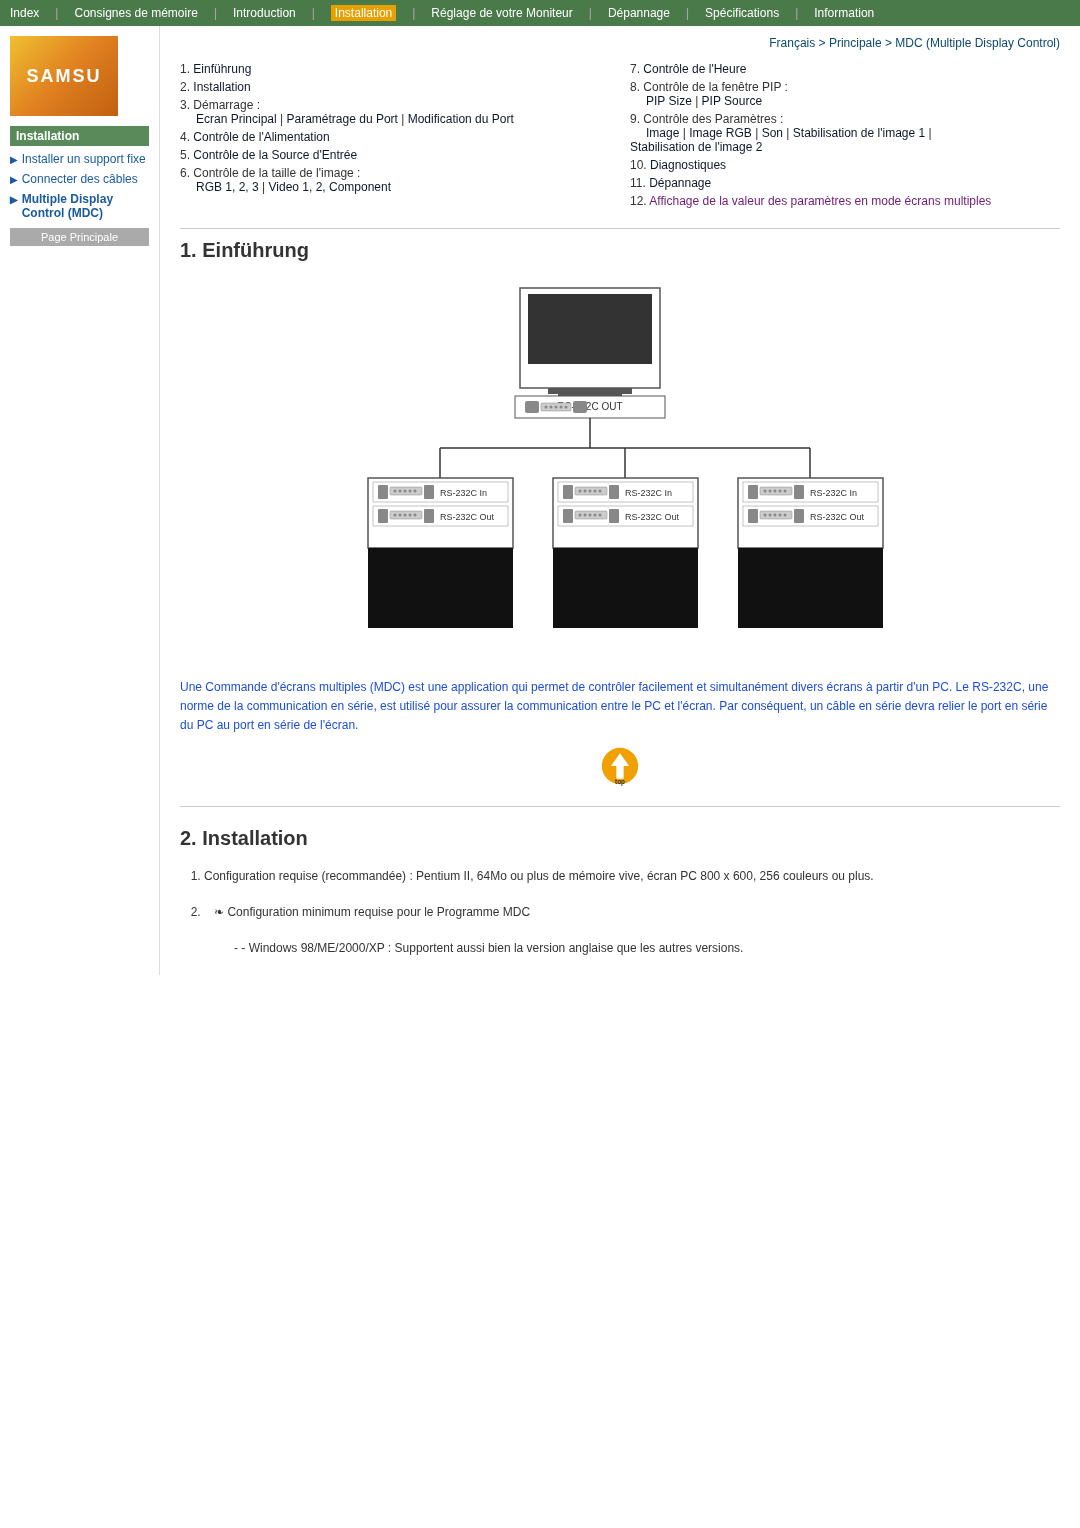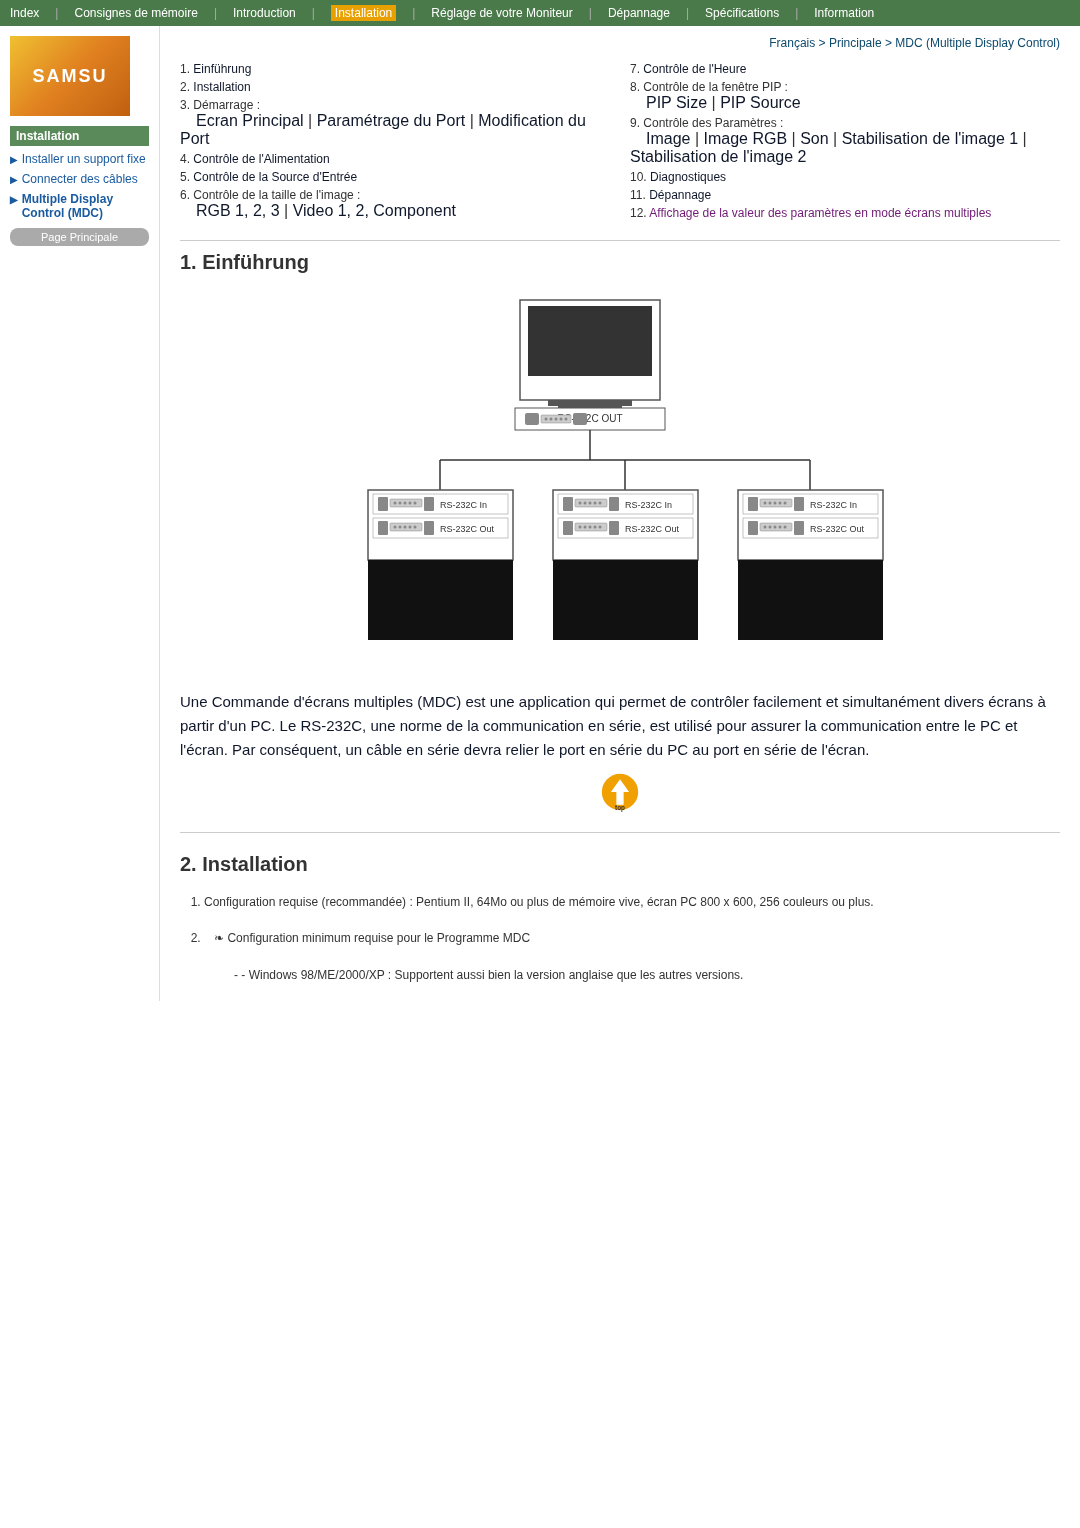--- a/index.html
+++ b/index.html
@@ -37,21 +37,21 @@
 
     
     .sidebar {
       width: 160px;
       min-width: 160px;
       padding: 10px;
       border-right: 1px solid #ddd;
     }
     .sidebar-logo {
       background: linear-gradient(135deg, #f0c030 0%, #e08020 50%, #c06010 100%);
-      width: 120px;
+      width: 108px;
       height: 80px;
       margin-bottom: 10px;
       display: flex;
       align-items: center;
       justify-content: center;
       color: #fff;
       font-size: 18px;
       font-weight: bold;
       letter-spacing: 2px;
     }
@@ -84,21 +84,20 @@
       font-weight: bold;
     }
     .sidebar-btn {
       background: #aaa;
       color: #fff;
       padding: 3px 8px;
       font-size: 11px;
       cursor: pointer;
       margin-top: 8px;
       text-align: center;
-      border-radius: 8px;
     }
 
     
     .content {
       flex: 1;
       padding: 10px 20px;
     }
 
     
     .breadcrumb {
@@ -122,21 +121,21 @@
       font-size: 12px;
     }
     .menu-item a, .menu-link {
       color: #0f172a;
       text-decoration: none;
       cursor: pointer;
     }
     .menu-item .black { color: #333; }
     .menu-indent {
       margin-left: 16px;
-      font-size: 16px;
+      font-size: 12px;
     }
 
     hr.section-divider {
       border: none;
       border-top: 1px solid #ccc;
       margin: 10px 0;
     }
 
     
     .section-title {
@@ -148,22 +147,22 @@
 
     
     .diagram-area {
       display: flex;
       justify-content: center;
       margin: 10px 0 20px 0;
     }
 
     
     .description {
-      font-size: 15px;
-      color: #0f172a;
+      font-size: 12px;
+      color: #1d4ed8;
       line-height: 1.6;
       margin: 8px 0;
     }
 
     
     .top-icon-area {
       display: flex;
       justify-content: center;
       margin: 10px 0 20px 0;
     }

